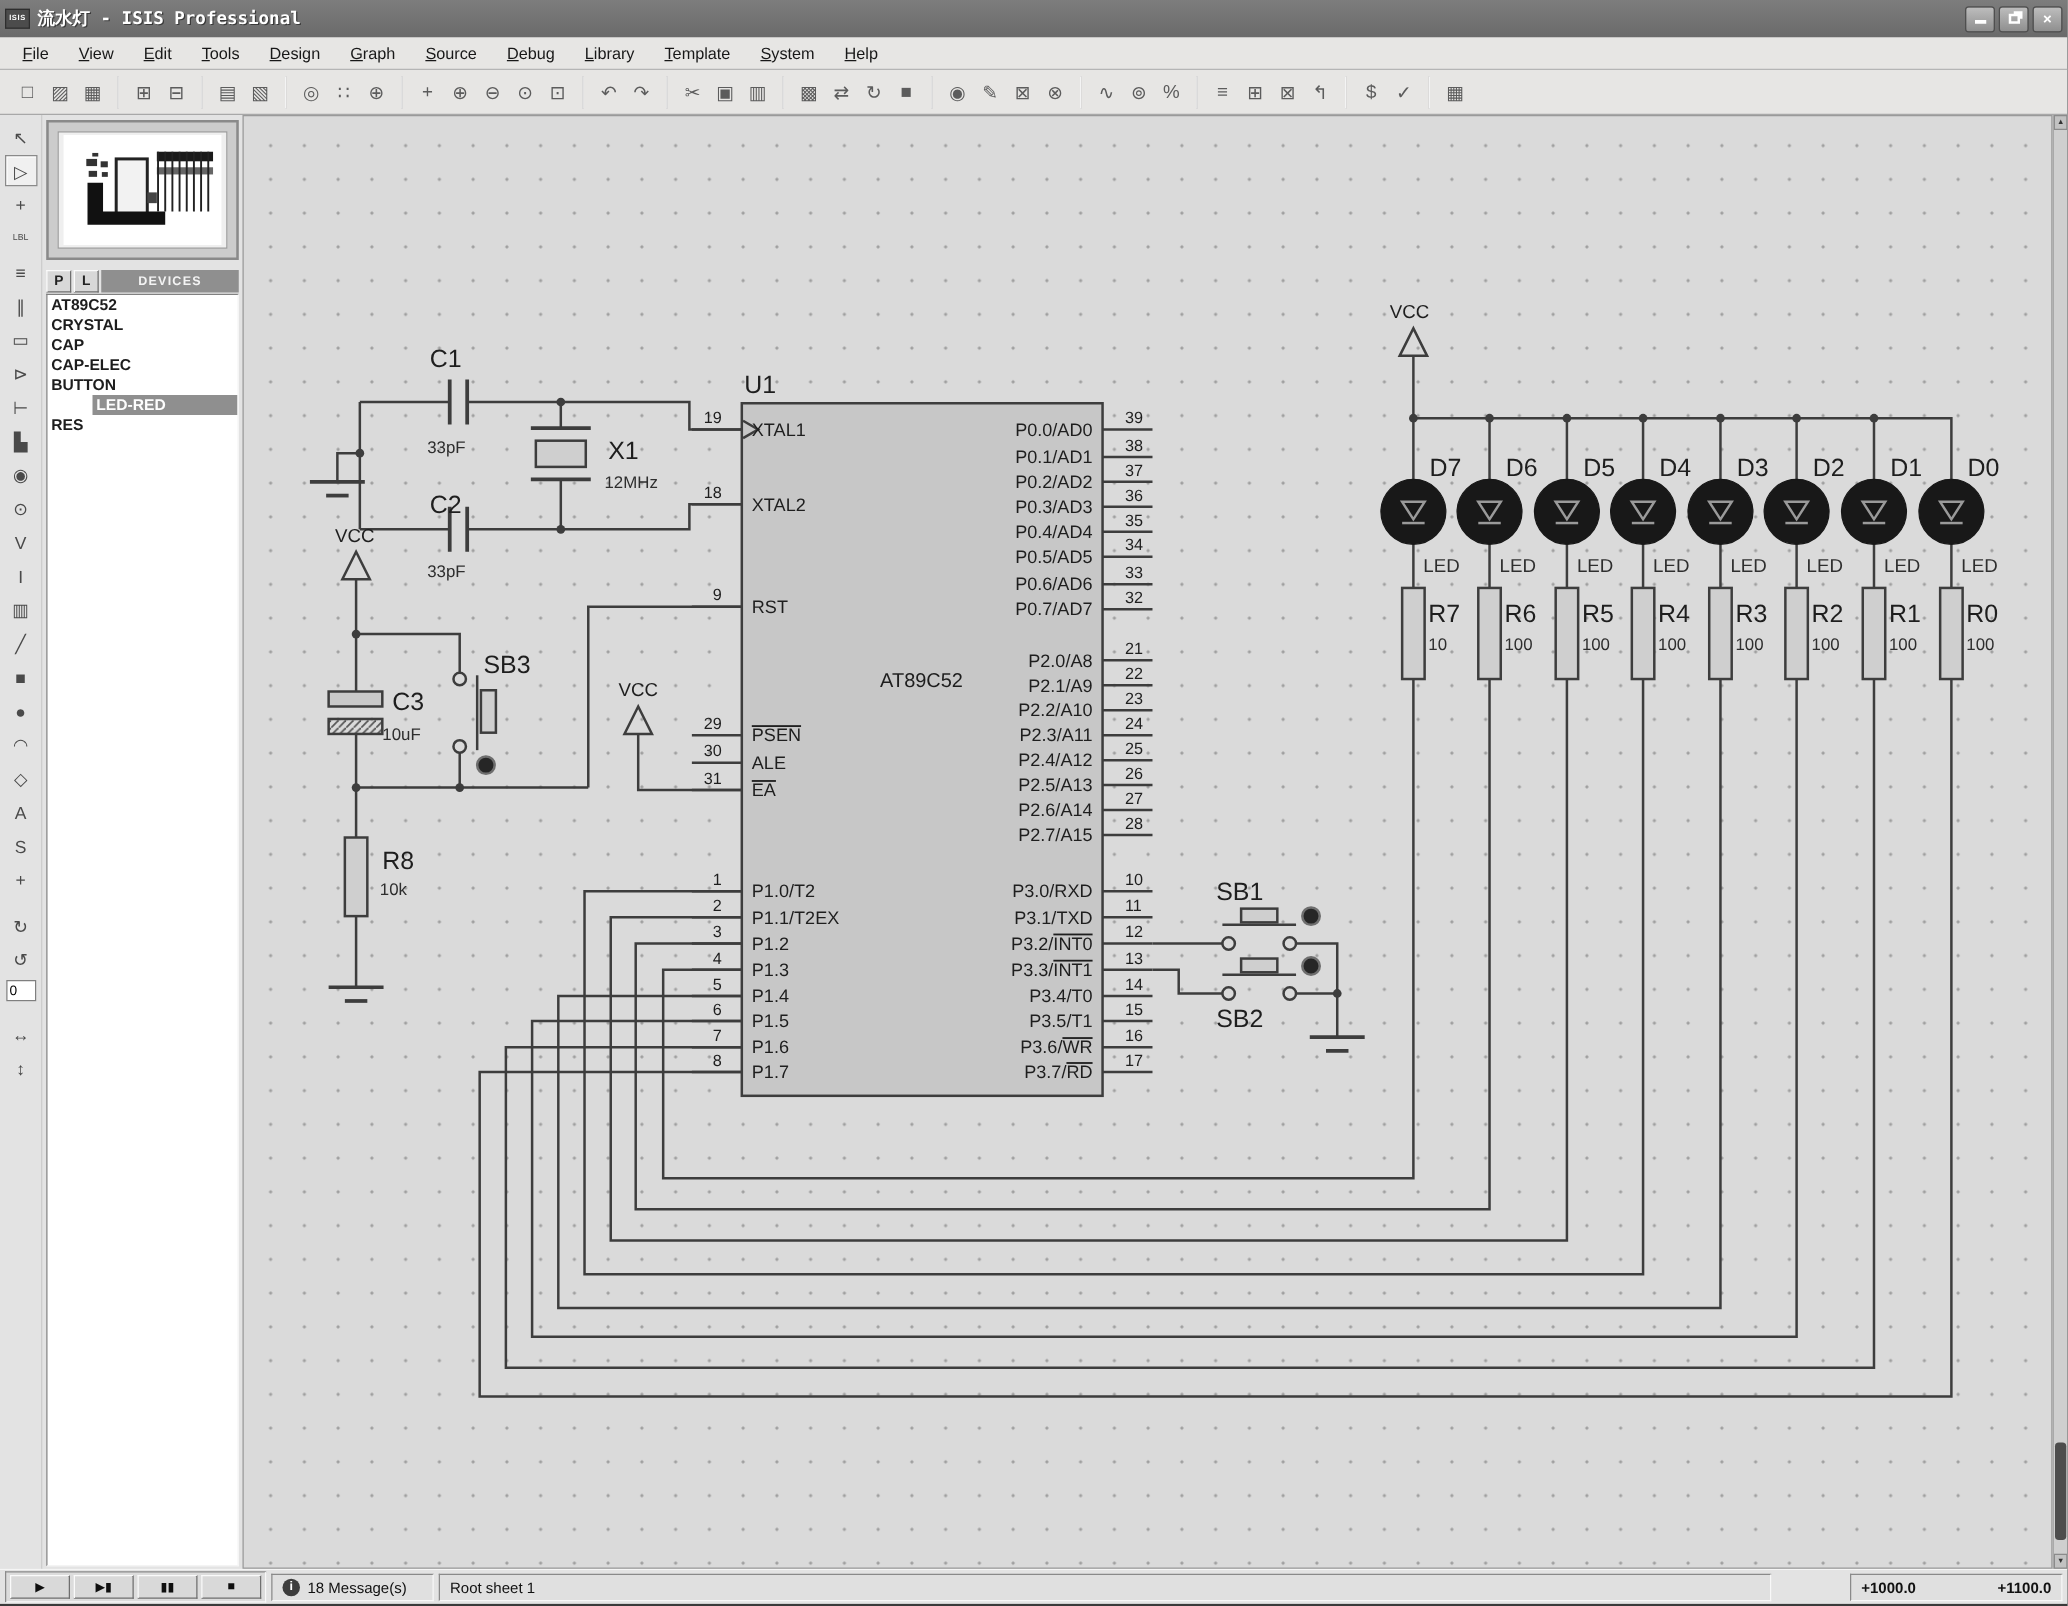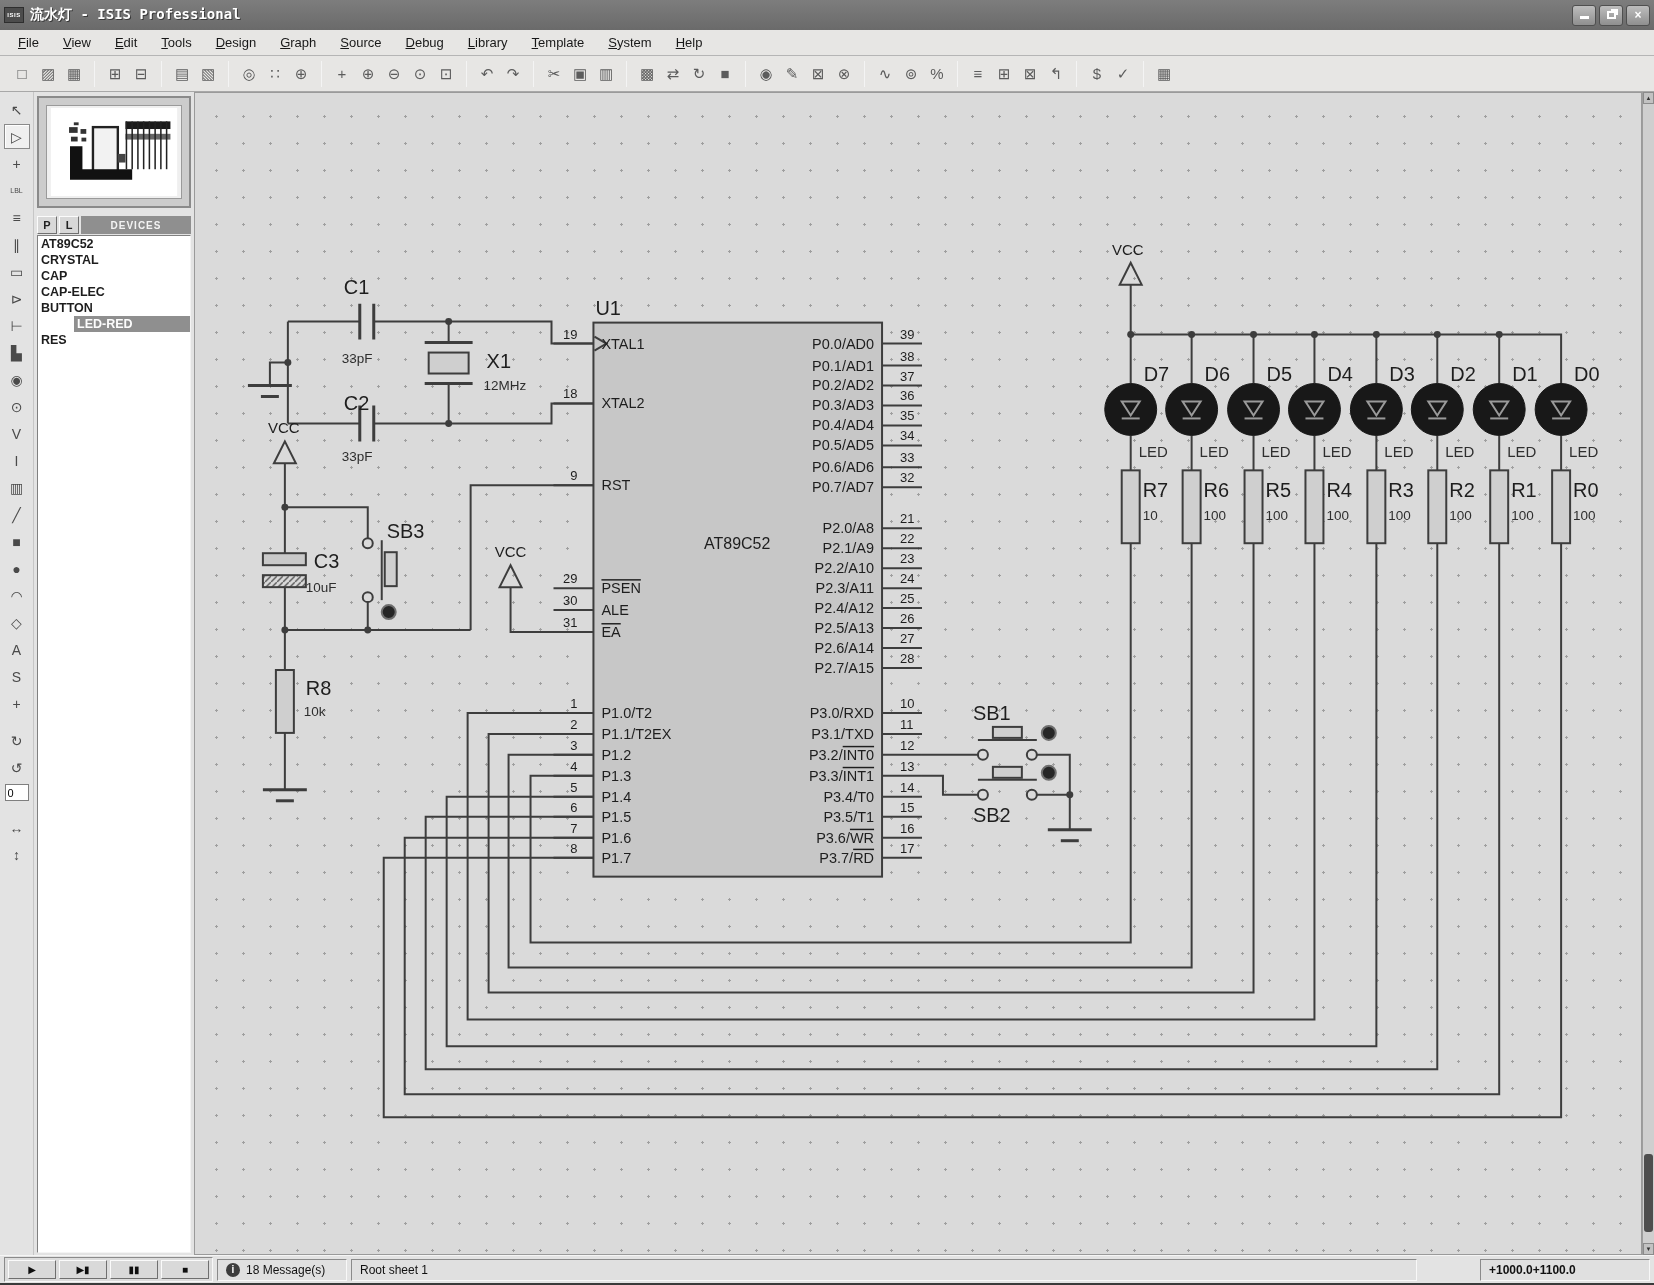--- a/index.html
+++ b/index.html
@@ -57,21 +57,21 @@
   .simpanel{display:flex;gap:3px;border:1px solid;border-color:#8a8a8a #f8f8f8 #f8f8f8 #8a8a8a;padding:2px 3px;background:#dcdcdc;}
   .simbtn{width:48px;height:19px;background:#d9d9d9;border:1px solid;border-color:#fafafa #6f6f6f #6f6f6f #fafafa;
           font-size:10px;color:#0f0f0f;display:flex;align-items:center;justify-content:center;gap:1px;padding:0;}
   .cell{border:1px solid;border-color:#8a8a8a #f8f8f8 #f8f8f8 #8a8a8a;background:#e0e0e0;height:22px;display:flex;
         align-items:center;font-size:12px;color:#111;padding:0 8px;}
   .msgcell{width:130px;gap:6px;}
   .sheetcell{width:1066px;}
   .infoicon{width:14px;height:14px;border-radius:50%;background:#3d3d3d;color:#fff;font-size:10px;font-weight:bold;
             display:inline-flex;align-items:center;justify-content:center;}
   .spring{flex:1;}
-  .coordcell{width:170px;font-weight:bold;font-size:12px;}
+  .coordcell{width:170px;justify-content:space-between;font-weight:bold;font-size:12px;}
   
   svg text{font-family:"Liberation Sans",sans-serif;fill:#1e1e1e;}
   .t-ref{font-size:20px;}
   .t-val{font-size:13.5px;fill:#2e2e2e;}
   .t-pin{font-size:14.5px;}
   .t-num{font-size:13px;}
   .t-net{font-size:15px;}
   .t-part{font-size:16px;}
   .t-led{font-size:15px;fill:#2e2e2e;}
 </style>

